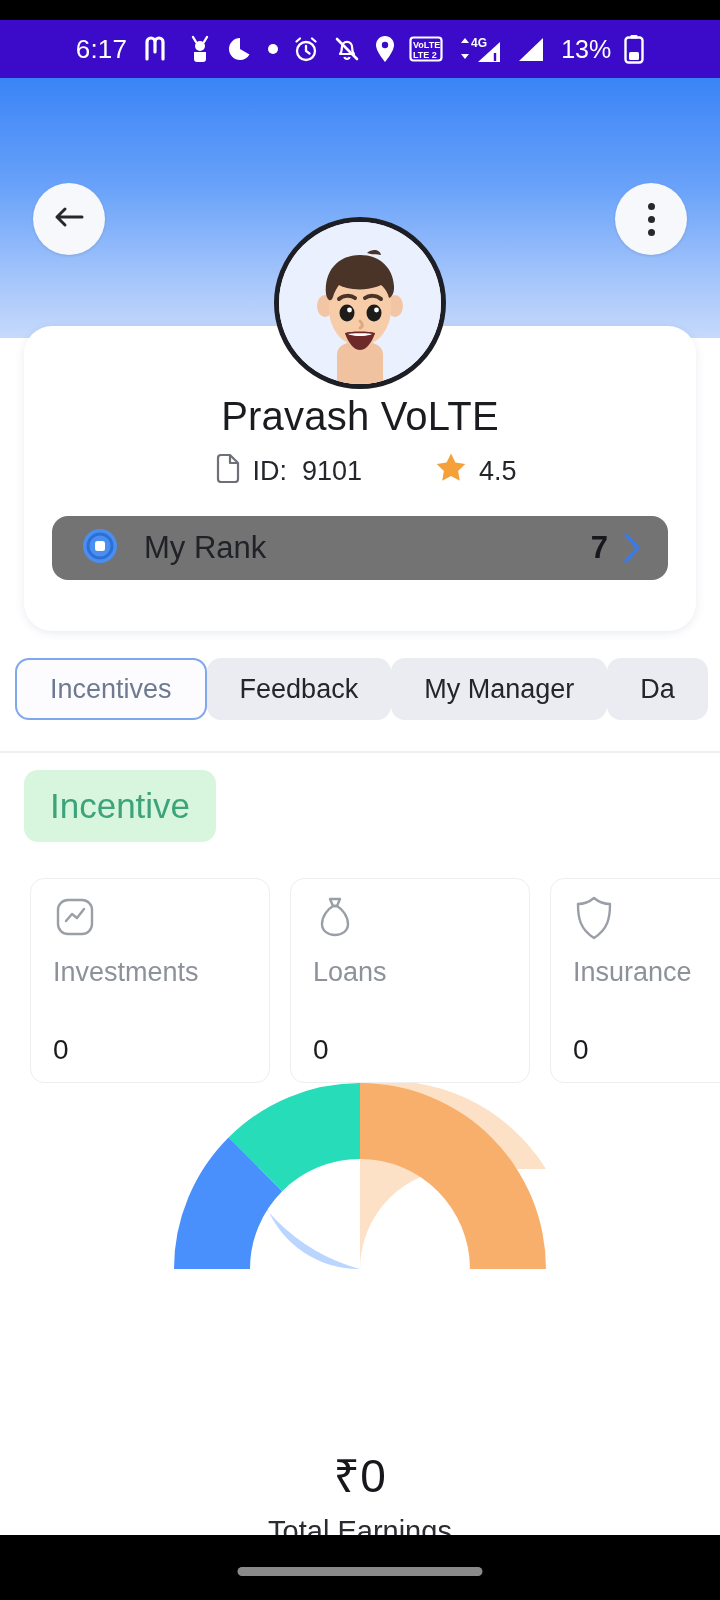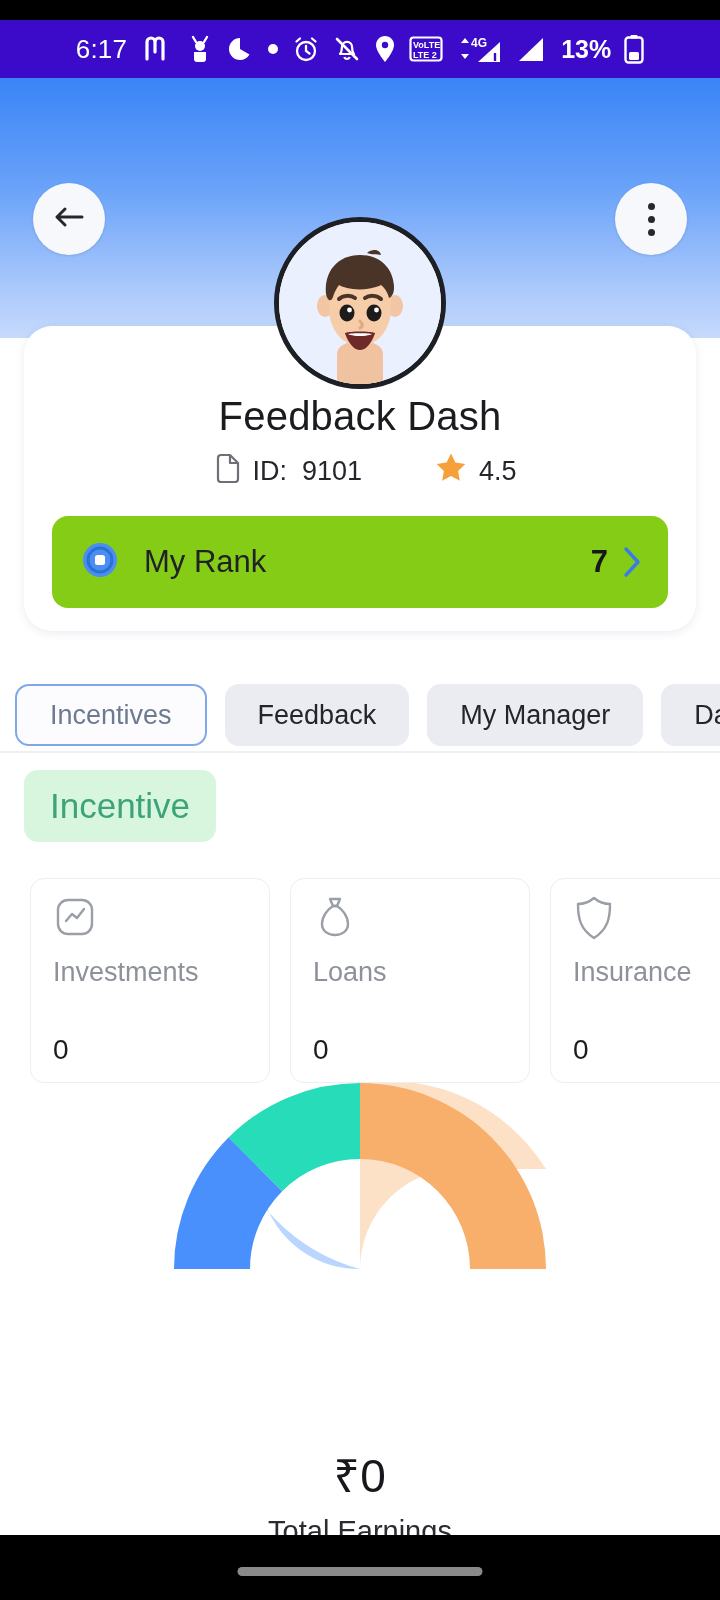--- a/index.html
+++ b/index.html
@@ -14,21 +14,21 @@
   .gesture-bar { position:absolute; left:50%; transform:translateX(-50%); bottom:24px;
                  width:245px; height:9px; border-radius:5px; background:#8a8a8a; }
 
   
   .statusbar { position:absolute; left:0; top:20px; width:720px; height:58px;
                background:#3B0BC9; display:flex; align-items:center;
                justify-content:center; gap:13px; color:#fff; }
   .sb-time { font-size:26px; font-weight:400; letter-spacing:.2px; margin-right:4px; }
   .sb-ico { display:inline-flex; align-items:center; justify-content:center; height:30px; }
   .sb-ico svg { display:block; }
-  .sb-batt { font-size:25px; font-weight:700; margin-left:3px; }
+  .sb-batt { font-size:25px; font-weight:400; margin-left:3px; }
 
   
   .app { position:absolute; left:0; top:78px; width:720px; height:1457px;
          background:#ffffff; overflow:hidden; }
 
   
   .header-grad { position:absolute; left:0; top:0; width:720px; height:260px;
                  background:linear-gradient(180deg,#3A84F7 0%, #69A2F9 42%, #A6C6FB 78%, #C6DAFC 100%); }
 
   .icon-btn { position:absolute; width:72px; height:72px; border-radius:50%;
@@ -47,30 +47,30 @@
   
   .profile-card { position:absolute; left:24px; top:248px; width:672px; height:305px;
                   background:#fff; border-radius:28px; box-shadow:0 2px 10px rgba(40,60,110,.10); z-index:2; }
   .pname { position:absolute; left:0; right:0; top:68px; text-align:center;
            font-size:40px; font-weight:400; color:#1b1c1f; letter-spacing:.2px; }
   .meta-row { position:absolute; left:12px; right:0; top:125px; display:flex;
               justify-content:center; align-items:center; gap:72px; }
   .meta-item { display:flex; align-items:center; gap:11px; font-size:27px; color:#24262b; }
   .meta-item .val { margin-left:4px; }
 
-  .rank-row { position:absolute; left:28px; right:28px; top:190px; height:92px;
-              background:#84cc16; border-radius:16px; display:flex; align-items:center;
+  .rank-row { position:absolute; left:28px; right:28px; top:190px; height:64px;
+              background:#737373; border-radius:16px; display:flex; align-items:center;
               padding:0 26px; cursor:pointer; }
   .rank-label { font-size:31px; color:#202227; margin-left:22px; flex:1; }
   .rank-val { font-size:31px; font-weight:700; color:#16181c; }
   .chev { margin-left:14px; display:flex; }
 
   
   .tabstrip { position:absolute; left:0; top:580px; width:720px; height:88px;
-              display:flex; align-items:flex-end; gap:18px; padding-left:15px; overflow:hidden; }
+              display:flex; align-items:flex-start; padding-left:15px; overflow:hidden; }
   .tab { height:62px; border-radius:14px; background:#EAECF1; display:flex; align-items:center;
          justify-content:center; padding:0 33px; font-size:27px; color:#23252a;
          white-space:nowrap; cursor:pointer; flex:0 0 auto; }
   .tab.active { background:#FCFCFE; border:2.5px solid #7FA8EC; color:#6E7A90; }
 
   .divider { position:absolute; left:0; top:673px; width:720px; height:2px; background:#EFF0F3; }
 
   
   .content { position:absolute; left:0; top:675px; width:720px; height:782px; background:#fff; }
 
@@ -231,21 +231,21 @@
 
         <path d="M81 99c3 3 3 6 0 7" stroke="#DFA97F" stroke-width="3" fill="none" stroke-linecap="round"></path>
 
         <path d="M66 111c4 12 26 12 30 0 0 0-6 4-15 4s-15-4-15-4z" fill="#6E2A28"></path>
         <path d="M66 111c5-2 25-2 30 0 0 0-5 17-15 17s-15-17-15-17z" fill="#6E2A28"></path>
         <path d="M69 112c4-1 21-1 24 0 0 0-3 2-12 2s-12-2-12-2z" fill="#fff"></path>
       </svg>
     </div>
 
     <div class="profile-card">
-      <div class="pname">Feedback Dash</div>
+      <div class="pname">Pravash VoLTE</div>
 
       <div class="meta-row">
         <div class="meta-item">
           <span>
             <svg width="26" height="30" viewBox="0 0 26 30" fill="none" stroke="#6d7076" stroke-width="2.2" stroke-linejoin="round">
               <path d="M3 5a3 3 0 0 1 3-3h9l8 8v16a3 3 0 0 1-3 3H6a3 3 0 0 1-3-3z"></path>
               <path d="M15 2v8h8"></path>
             </svg>
           </span>
           <span>ID:</span>

